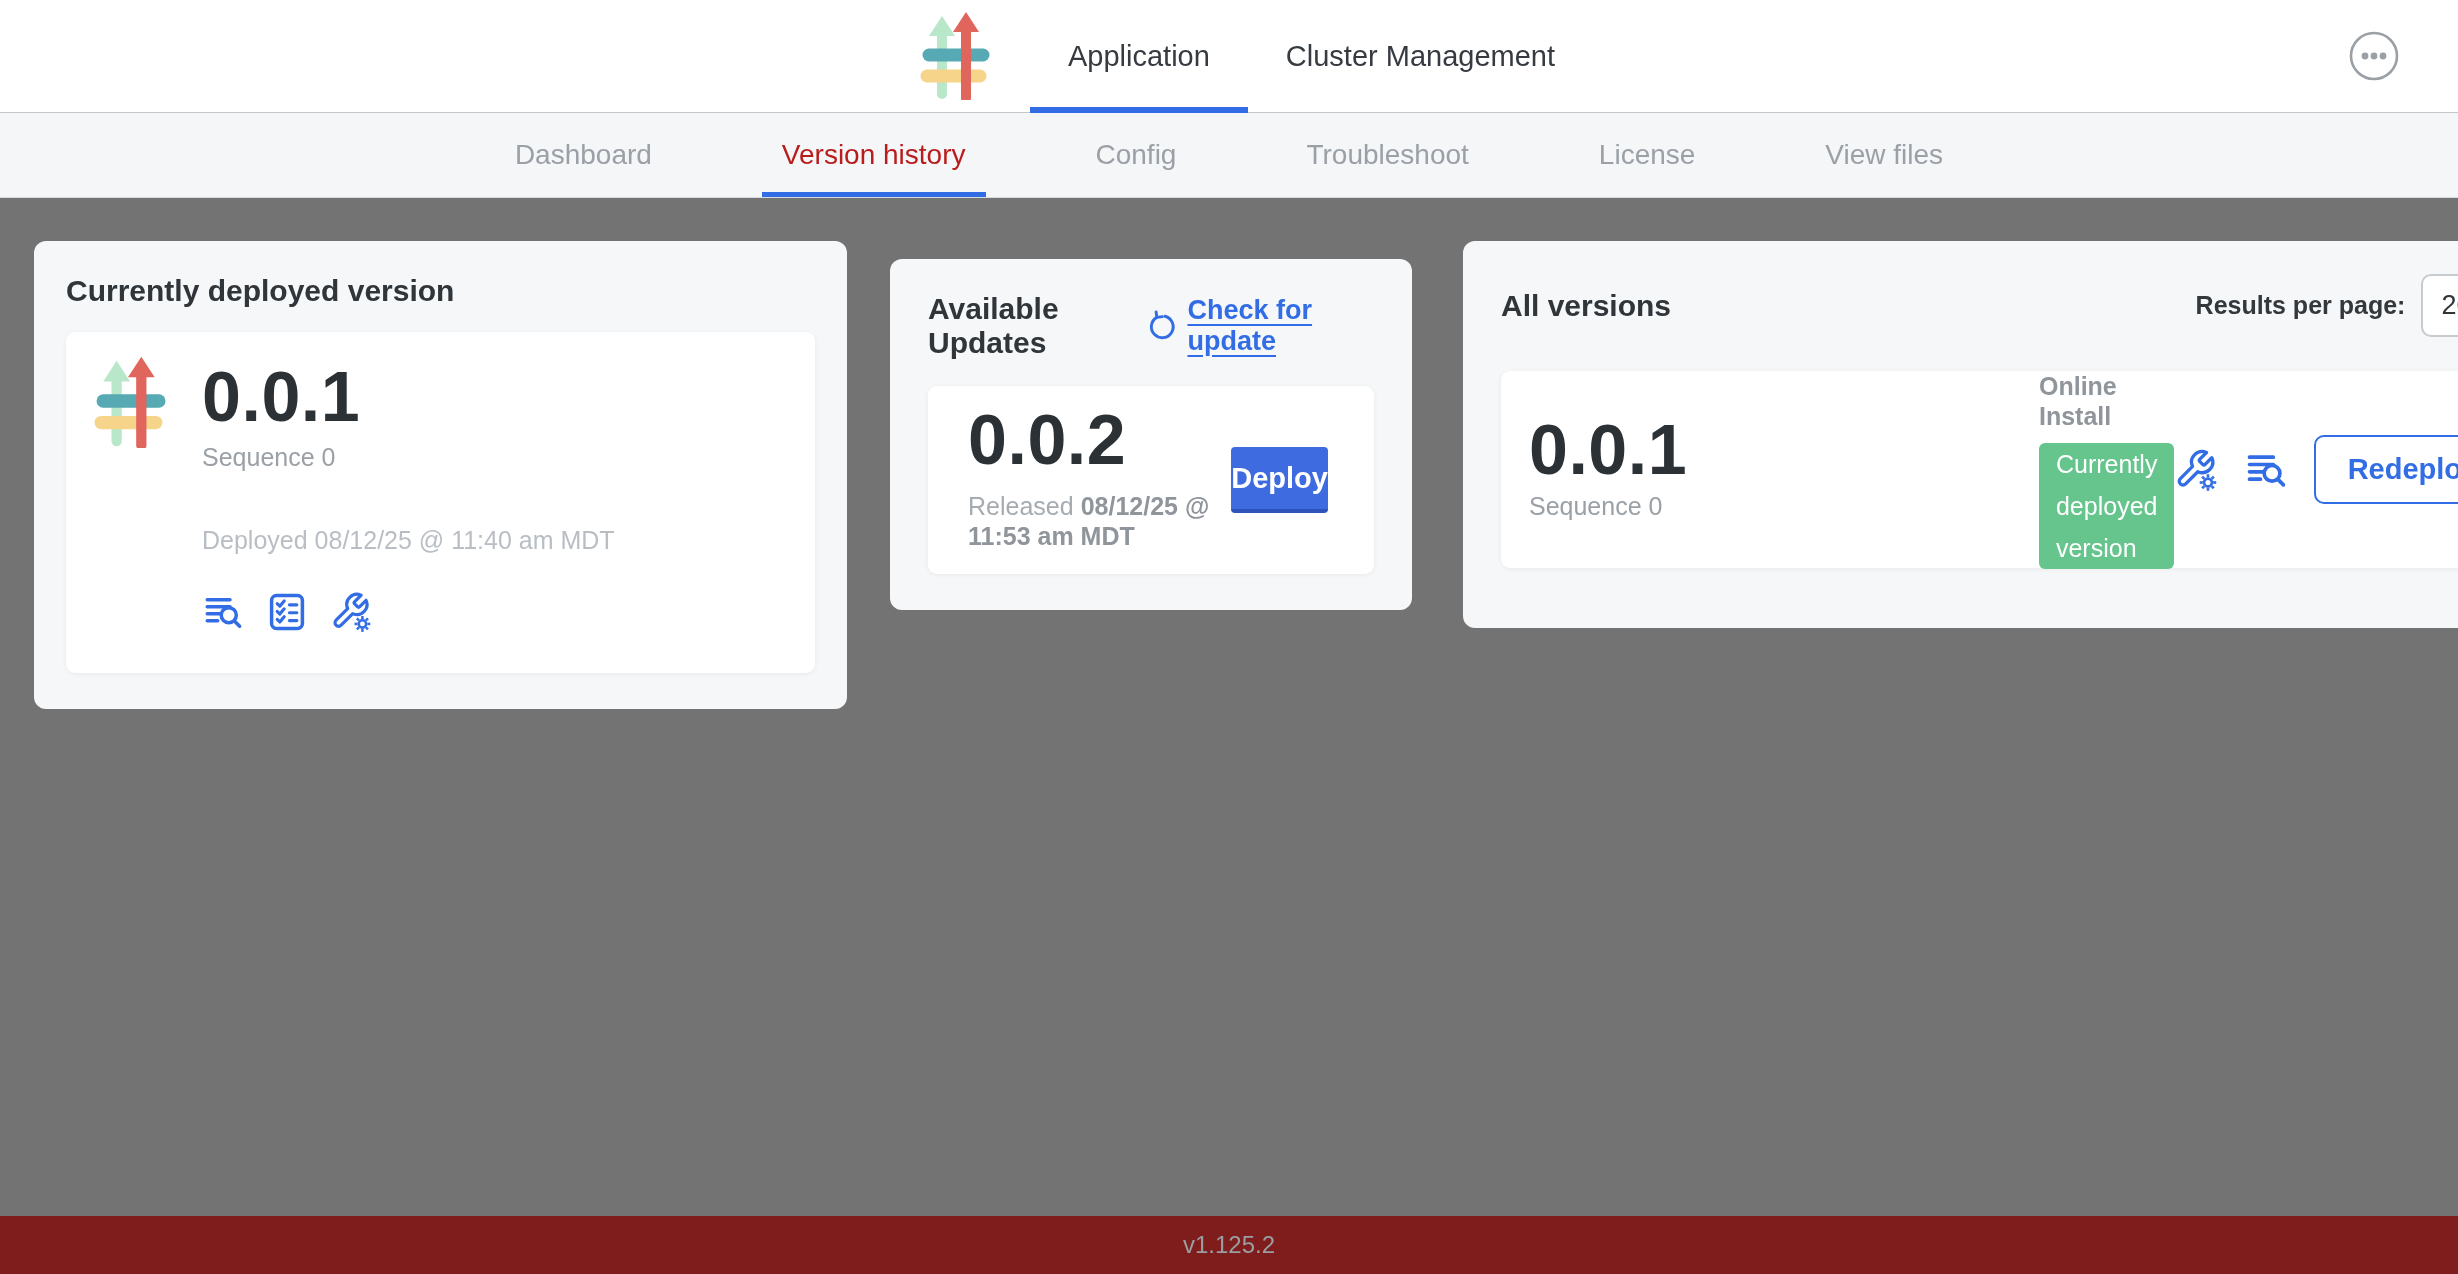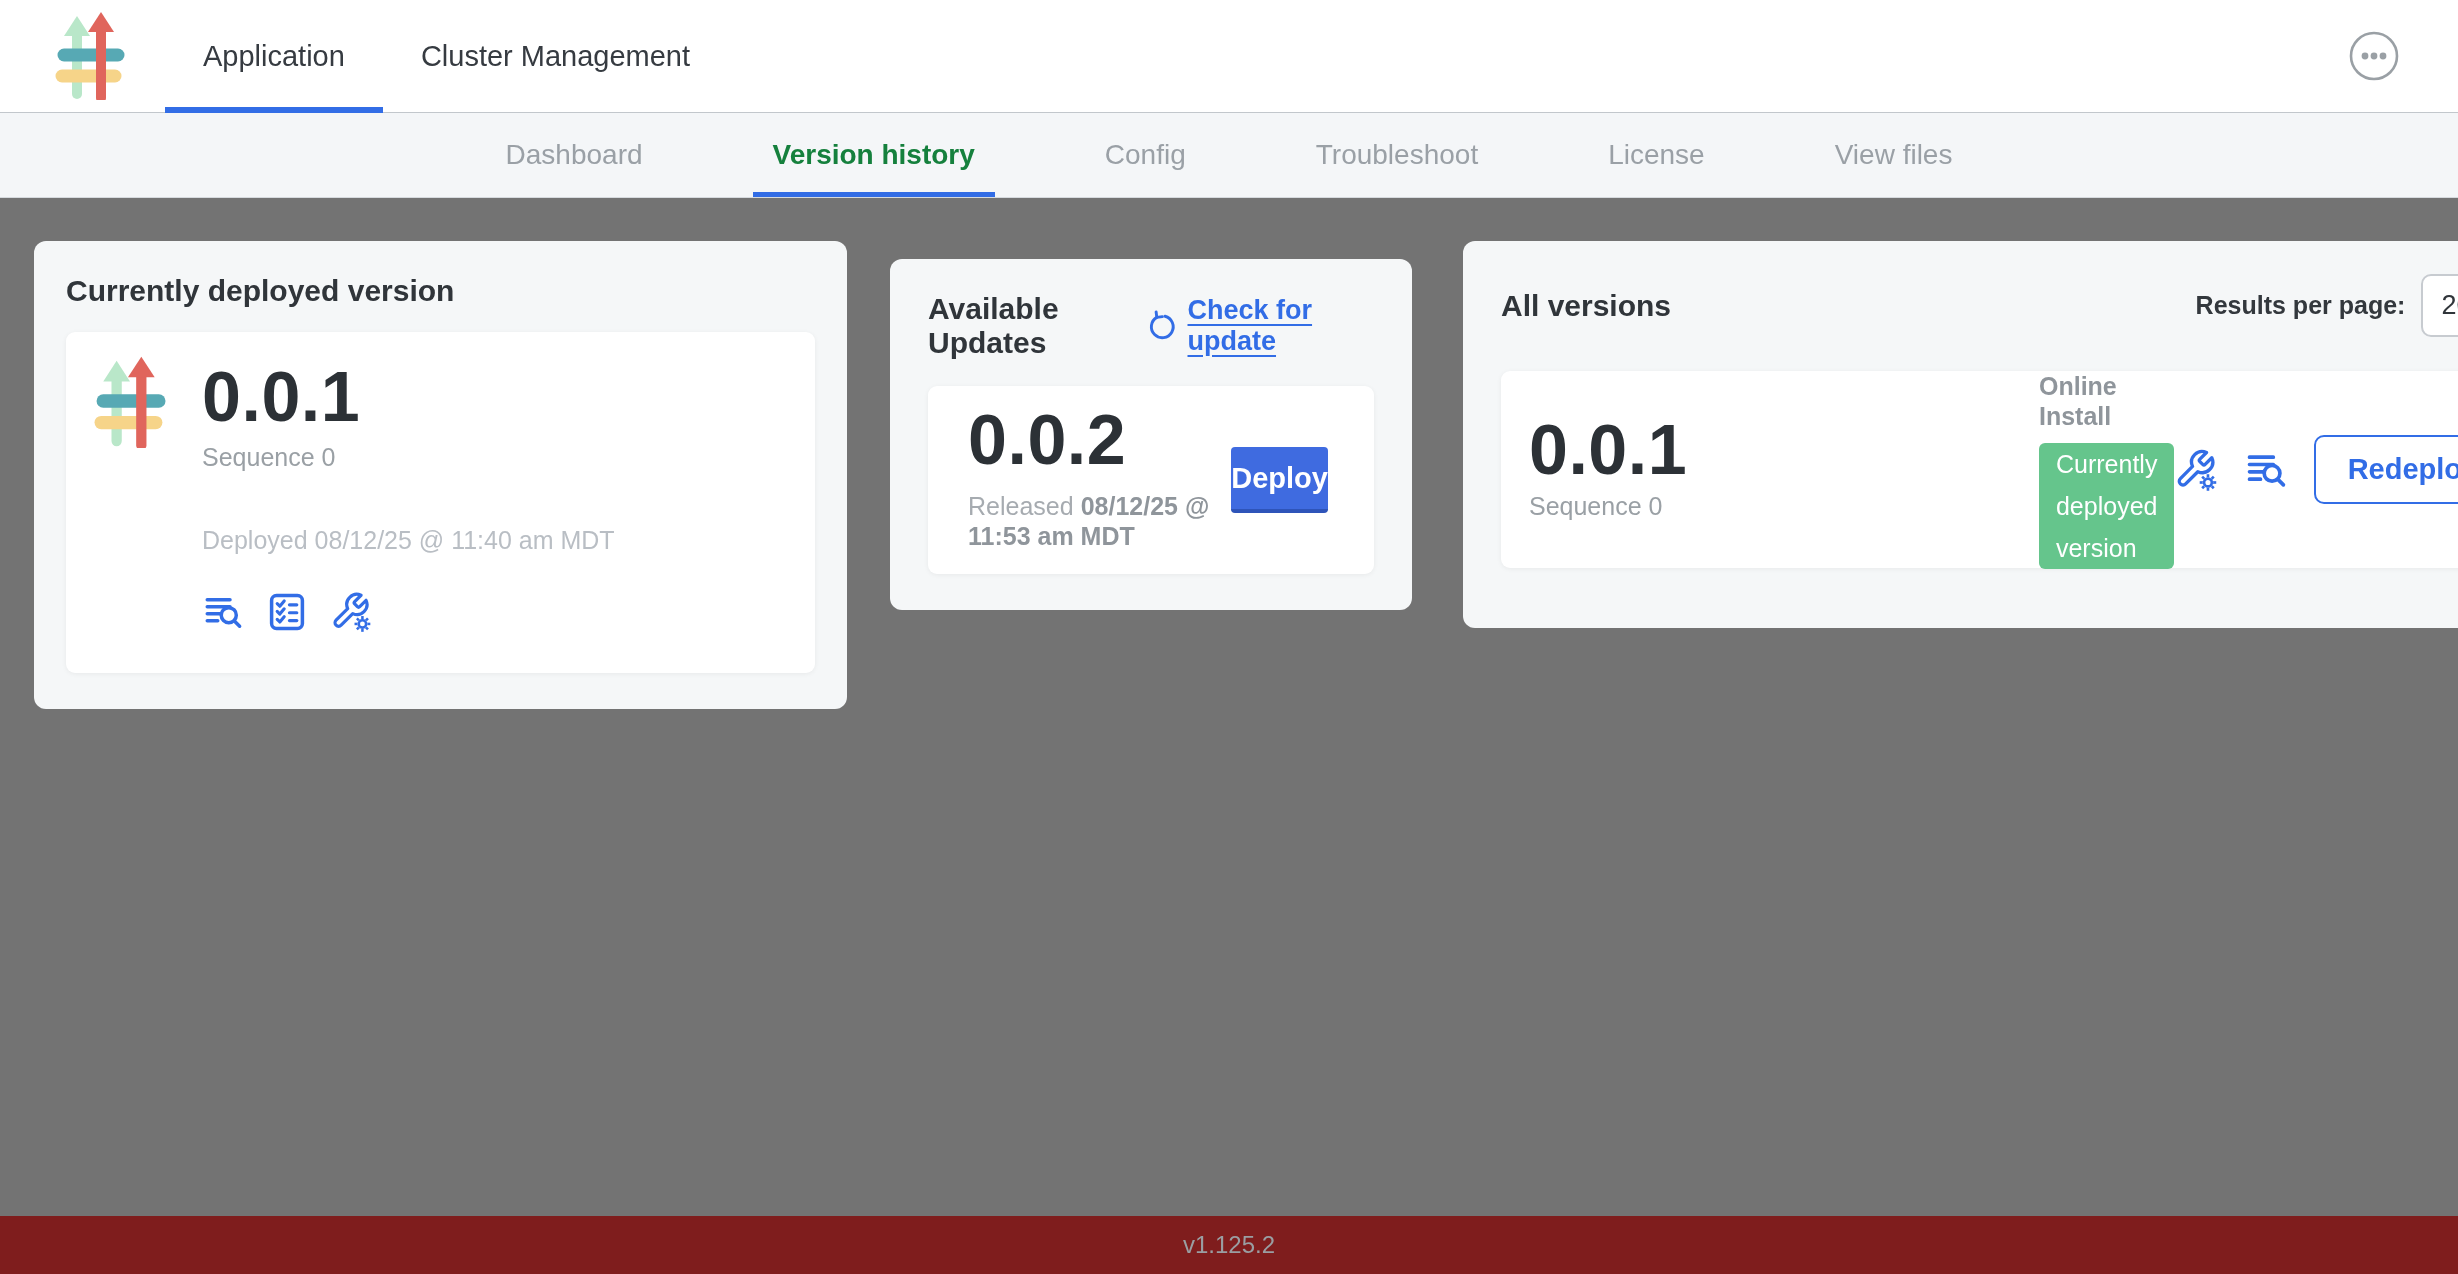--- a/index.html
+++ b/index.html
@@ -1,30 +1,30 @@
 <!DOCTYPE html>
 <html><head>
 <meta charset="utf-8">
 <style>
   * { margin:0; padding:0; box-sizing:border-box; }
   html,body { background:#fff; }
   body { font-family:"Liberation Sans", sans-serif; color:#30353a; }
   .app { position:relative; width:2458px; height:1274px; background:#fff; overflow:hidden; display:flex; flex-direction:column; }
 
   
-  .topbar { position:relative; height:113px; background:#fff; border-bottom:1px solid #c2c7cc; display:flex; align-items:stretch; padding-left:55px; flex:0 0 auto; }
+  .topbar { position:relative; height:113px; background:#fff; border-bottom:1px solid #c2c7cc; display:flex; align-items:stretch; padding-left:55px; flex:0 0 auto;justify-content:center; }
   .logo-wrap { display:flex; align-items:center; margin-right:40px; }
   .toptab { position:relative; display:flex; align-items:center; padding:0 38px; font-size:29px; color:#363b41; cursor:pointer; }
   .toptab.active::after { content:""; position:absolute; left:0; right:0; bottom:-1px; height:6px; background:#326de6; }
   .menu-btn { position:absolute; right:58px; top:30px; width:52px; height:52px; background:none; border:none; cursor:pointer; }
 
   
   .subnav { height:85px; background:#f4f6f8; border-bottom:1px solid #d6dade; display:flex; justify-content:center; gap:90px; flex:0 0 auto; }
   .subtab { position:relative; display:flex; align-items:center; height:100%; padding:0 20px; font-size:28px; color:#9aa0a6; cursor:pointer; }
-  .subtab.active { color:#15803d; font-weight:700; }
+  .subtab.active { color:#b91c1c; font-weight:400; }
   .subtab.active::after { content:""; position:absolute; left:0; right:0; bottom:0; height:5px; background:#326de6; }
 
   
   .content { flex:1 1 auto; background:#737373; padding:43px 10px 0 34px; display:flex; align-items:flex-start; gap:43px; }
   .card { background:#f5f7f8; border-radius:12px; padding:33px 32px 36px 32px; }
   .card h2 { font-size:30px; font-weight:700; color:#30353a; }
   .white-card { background:#fff; border-radius:9px; box-shadow:0 1px 5px rgba(0,0,0,0.06); }
 
   .left-card { flex:0 0 813px; min-height:452px; }
   .left-card h2 { margin-bottom:24px; }

